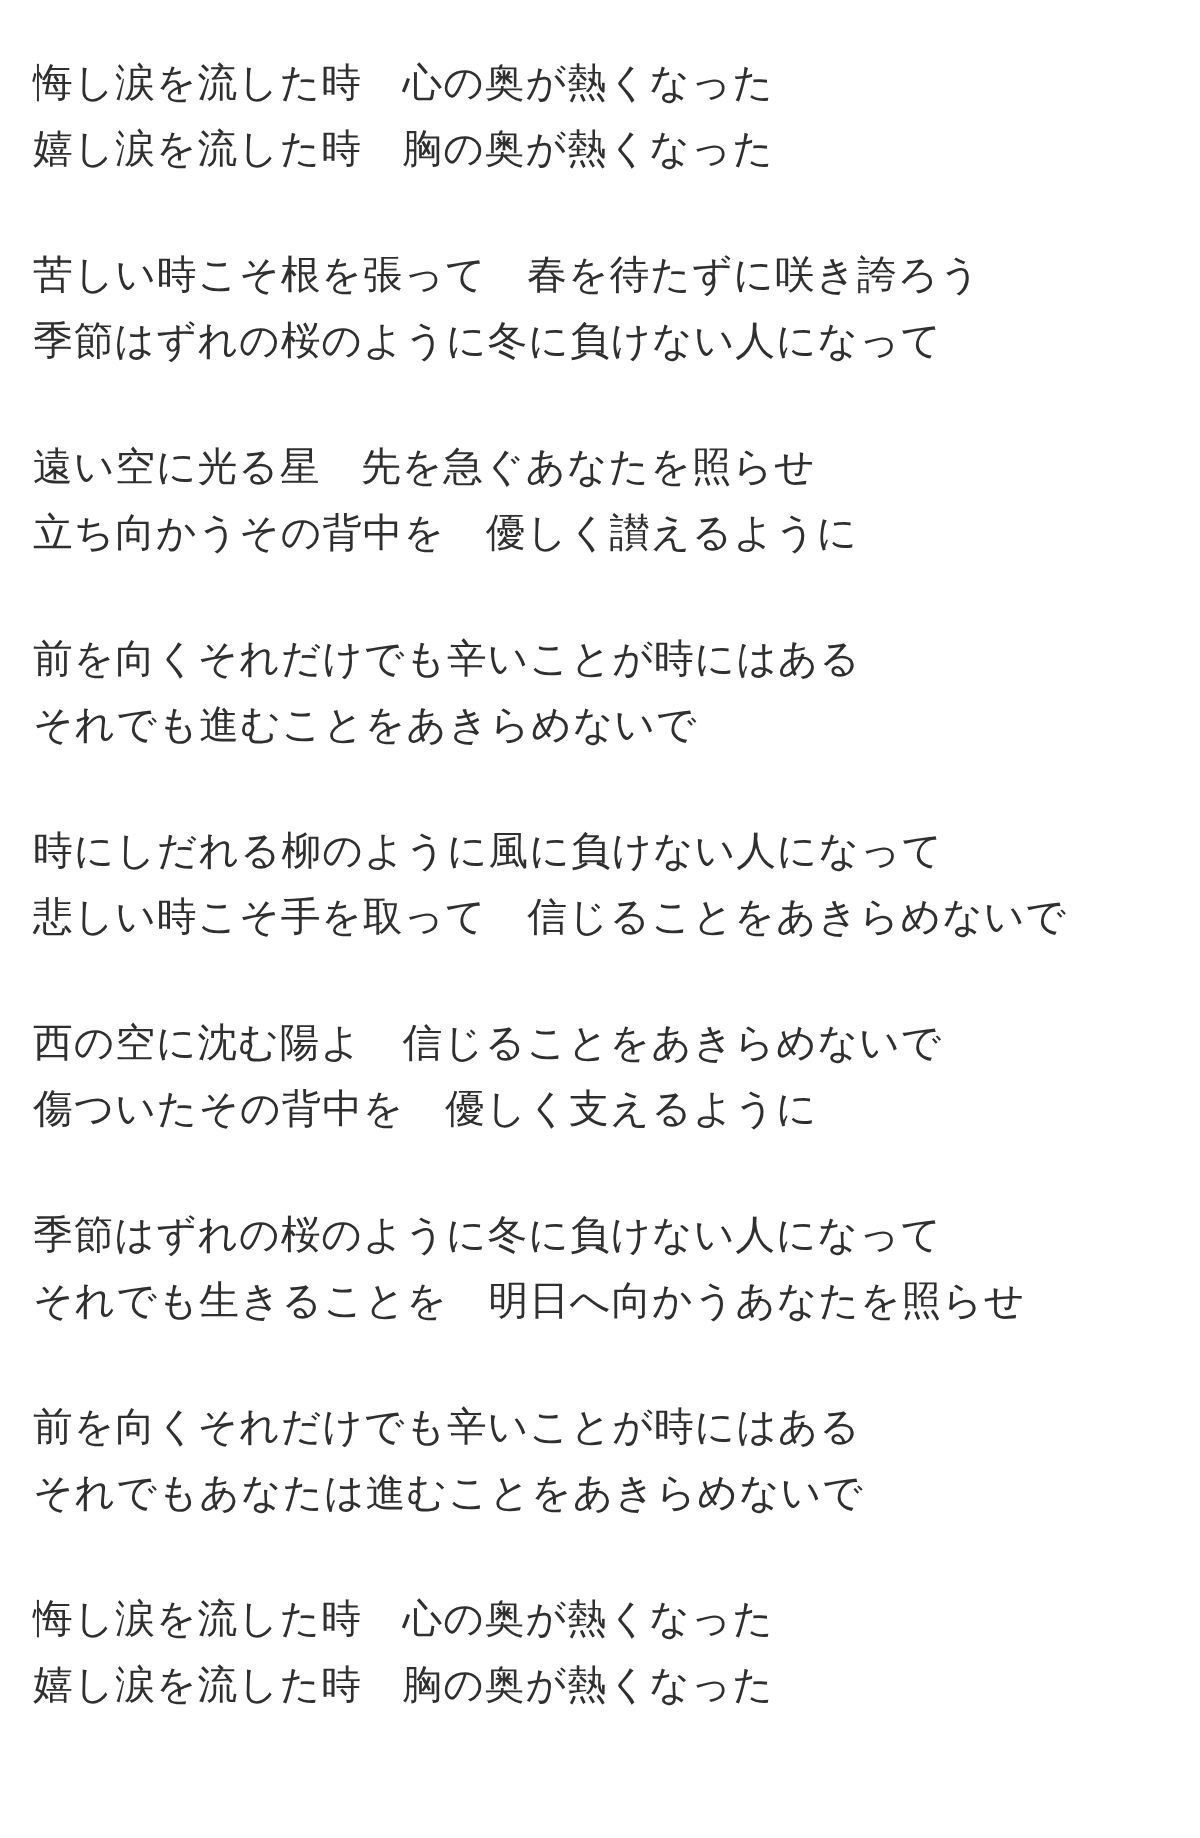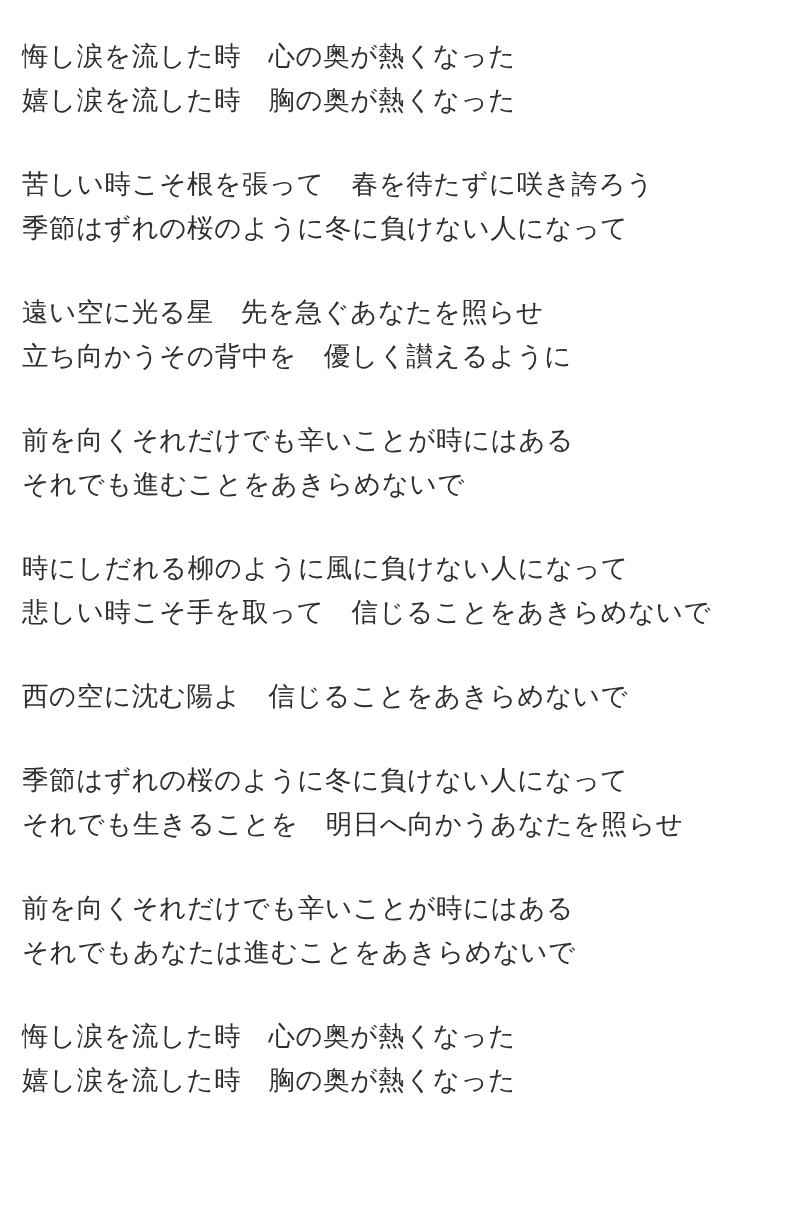--- a/index.html
+++ b/index.html
@@ -67,20 +67,21 @@
       <div class="line">それでも進むことをあきらめないで</div>
     </div>
 
     <div class="stanza">
       <div class="line">時にしだれる柳のように風に負けない人になって</div>
       <div class="line">悲しい時こそ手を取って　信じることをあきらめないで</div>
     </div>
 
     <div class="stanza">
       <div class="line">西の空に沈む陽よ　信じることをあきらめないで</div>
+      <div class="line">傷ついたその背中を　優しく支えるように</div>
     </div>
 
     <div class="stanza">
       <div class="line">季節はずれの桜のように冬に負けない人になって</div>
       <div class="line">それでも生きることを　明日へ向かうあなたを照らせ</div>
     </div>
 
     <div class="stanza">
       <div class="line">前を向くそれだけでも辛いことが時にはある</div>
       <div class="line">それでもあなたは進むことをあきらめないで</div>

